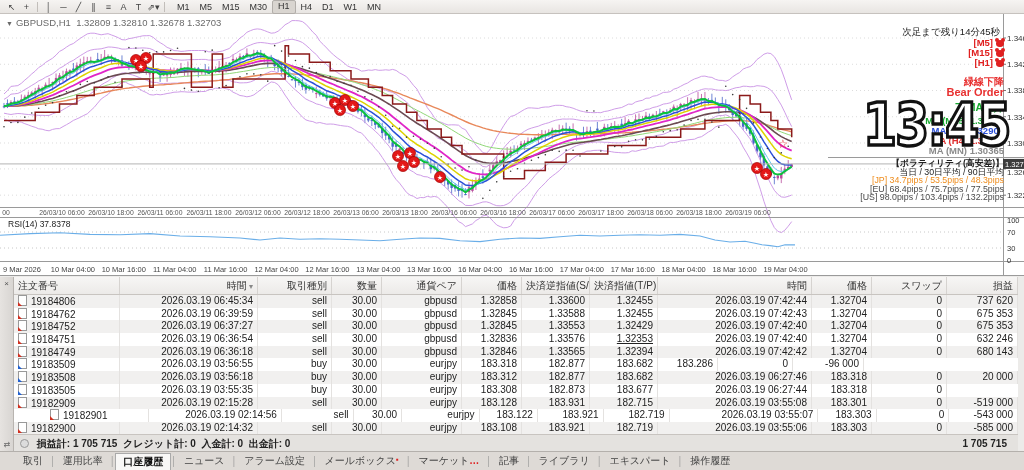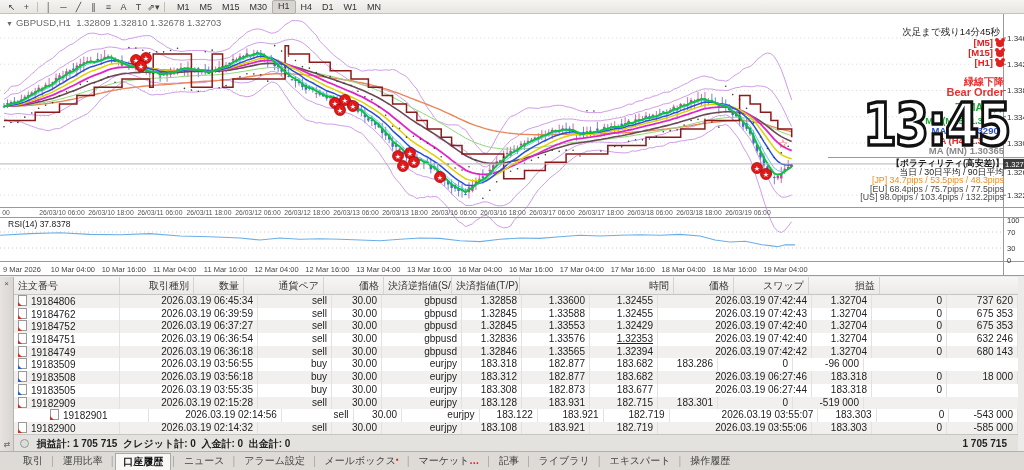--- a/index.html
+++ b/index.html
@@ -846,20 +846,21 @@
       </div>
   </div>
 
   <div class="gutter"></div>
   <div class="close-x">×</div>
   <div class="dock-icons">⇄<br>↕</div>
 
   <div id="history">
       <div class="trow thead">
         <span class="cell" style="width: 106px;">注文番号</span>
+        <span class="cell num" style="width: 138px;">時間<span style="color: rgb(136, 136, 136); font-size: 8px;"> ▾</span></span>
         <span class="cell num" style="width: 74px;">取引種別</span>
         <span class="cell num" style="width: 50px;">数量</span>
         <span class="cell num" style="width: 80px;">通貨ペア</span>
         <span class="cell num" style="width: 60px;">価格</span>
         <span class="cell num" style="width: 68px;">決済逆指値(S/L)</span>
         <span class="cell num" style="width: 68px;">決済指値(T/P)</span>
         <span class="cell num" style="width: 154px;">時間</span>
         <span class="cell num" style="width: 60px;">価格</span>
         <span class="cell num" style="width: 75px;">スワップ</span>
         <span class="cell num" style="width: 71px;">損益</span>
@@ -952,21 +953,21 @@
         <span class="cell num" style="width: 138px;">2026.03.19 03:56:18</span>
         <span class="cell num" style="width: 74px;">buy</span>
         <span class="cell num" style="width: 50px;">30.00</span>
         <span class="cell num" style="width: 80px;">eurjpy</span>
         <span class="cell num" style="width: 60px;">183.312</span>
         <span class="cell num" style="width: 68px;">182.877</span>
         <span class="cell num" style="width: 68px;">183.682</span>
         <span class="cell num" style="width: 154px;">2026.03.19 06:27:46</span>
         <span class="cell num" style="width: 60px;">183.318</span>
         <span class="cell num" style="width: 75px;">0</span>
-        <span class="cell num" style="width: 71px;">18 000</span>
+        <span class="cell num" style="width: 71px;">20 000</span>
       </div>
       <div class="trow even">
         <span class="cell" style="width: 106px;"><span class="doc buy"></span>19183505</span>
         <span class="cell num" style="width: 138px;">2026.03.19 03:55:35</span>
         <span class="cell num" style="width: 74px;">buy</span>
         <span class="cell num" style="width: 50px;">30.00</span>
         <span class="cell num" style="width: 80px;">eurjpy</span>
         <span class="cell num" style="width: 60px;">183.308</span>
         <span class="cell num" style="width: 68px;">182.873</span>
         <span class="cell num" style="width: 68px;">183.677</span>
@@ -977,20 +978,21 @@
       </div>
       <div class="trow odd">
         <span class="cell" style="width: 106px;"><span class="doc sell"></span>19182909</span>
         <span class="cell num" style="width: 138px;">2026.03.19 02:15:28</span>
         <span class="cell num" style="width: 74px;">sell</span>
         <span class="cell num" style="width: 50px;">30.00</span>
         <span class="cell num" style="width: 80px;">eurjpy</span>
         <span class="cell num" style="width: 60px;">183.128</span>
         <span class="cell num" style="width: 68px;">183.931</span>
         <span class="cell num" style="width: 68px;">182.715</span>
+        <span class="cell num" style="width: 154px;">2026.03.19 03:55:08</span>
         <span class="cell num" style="width: 60px;">183.301</span>
         <span class="cell num" style="width: 75px;">0</span>
         <span class="cell num" style="width: 71px;">-519 000</span>
       </div>
       <div class="trow even">
         <span class="cell" style="width: 106px; margin-left: 32px;"><span class="doc sell"></span>19182901</span>
         <span class="cell num" style="width: 138px;">2026.03.19 02:14:56</span>
         <span class="cell num" style="width: 74px;">sell</span>
         <span class="cell num" style="width: 50px;">30.00</span>
         <span class="cell num" style="width: 80px;">eurjpy</span>

